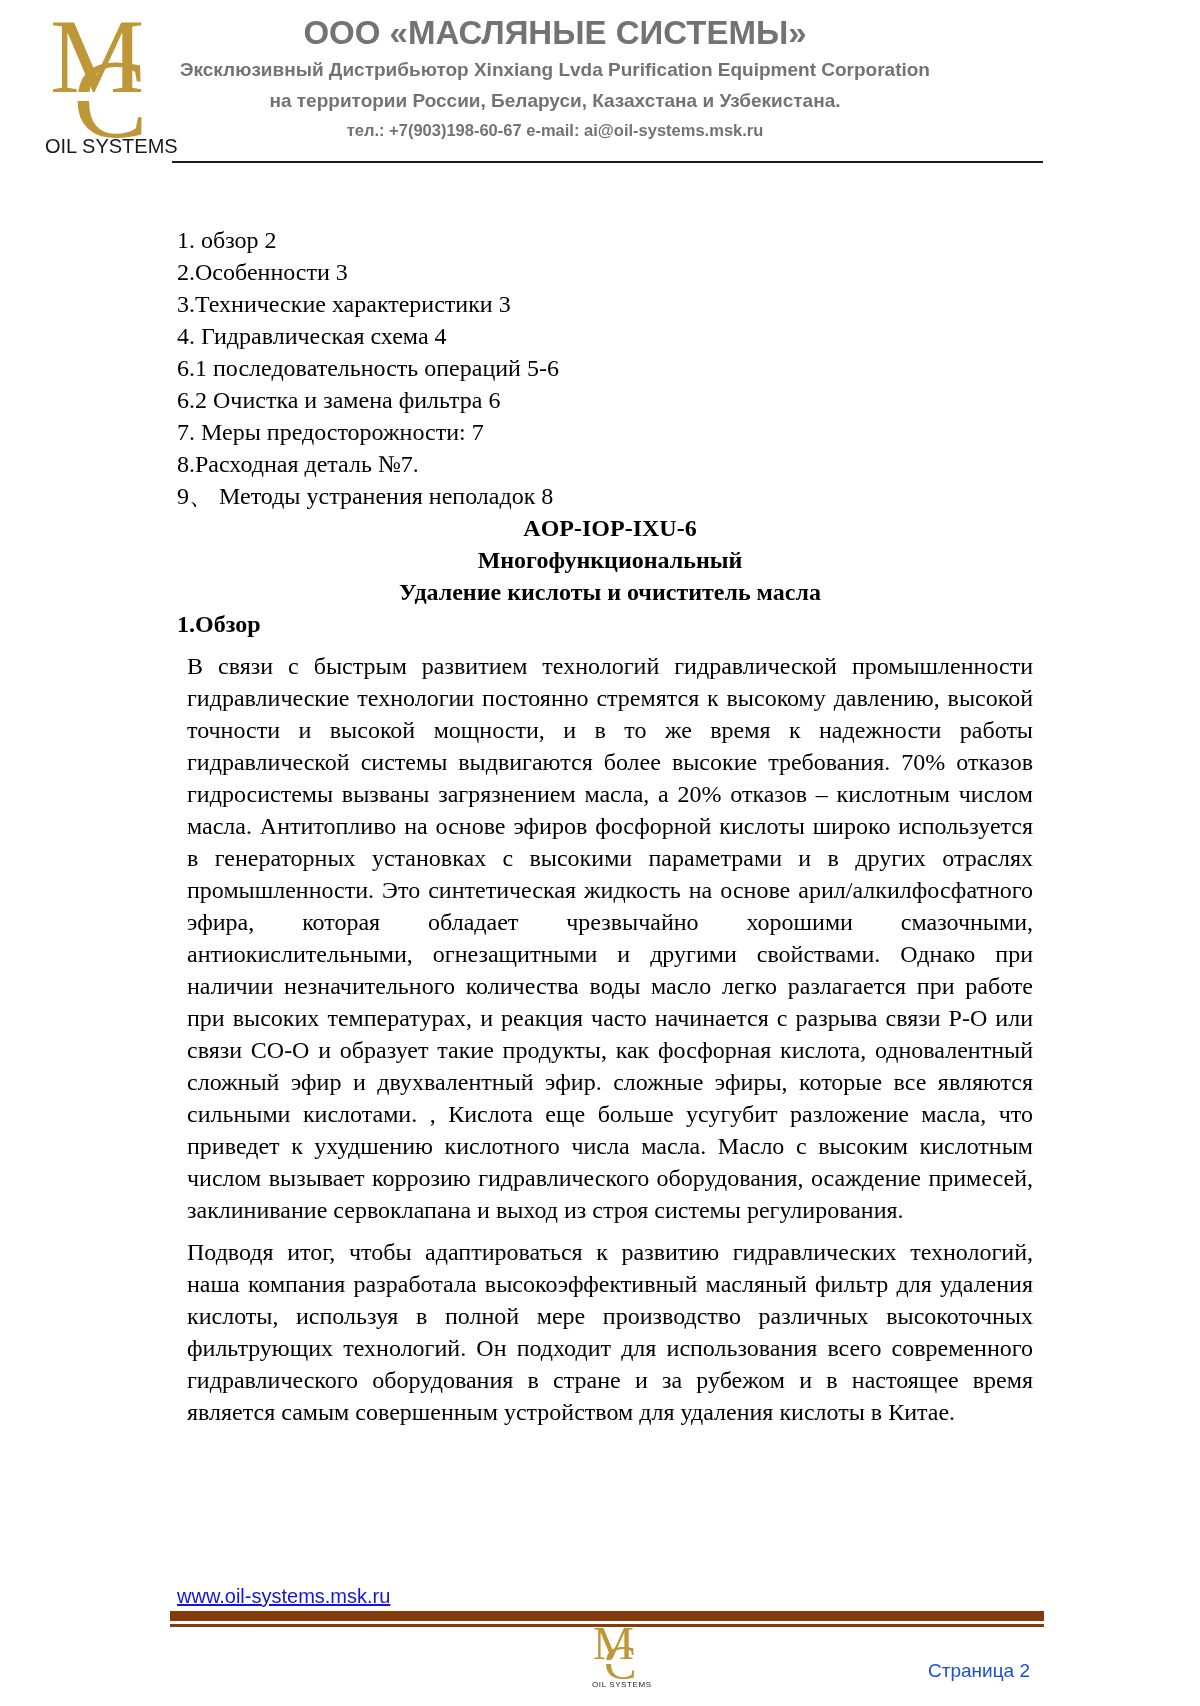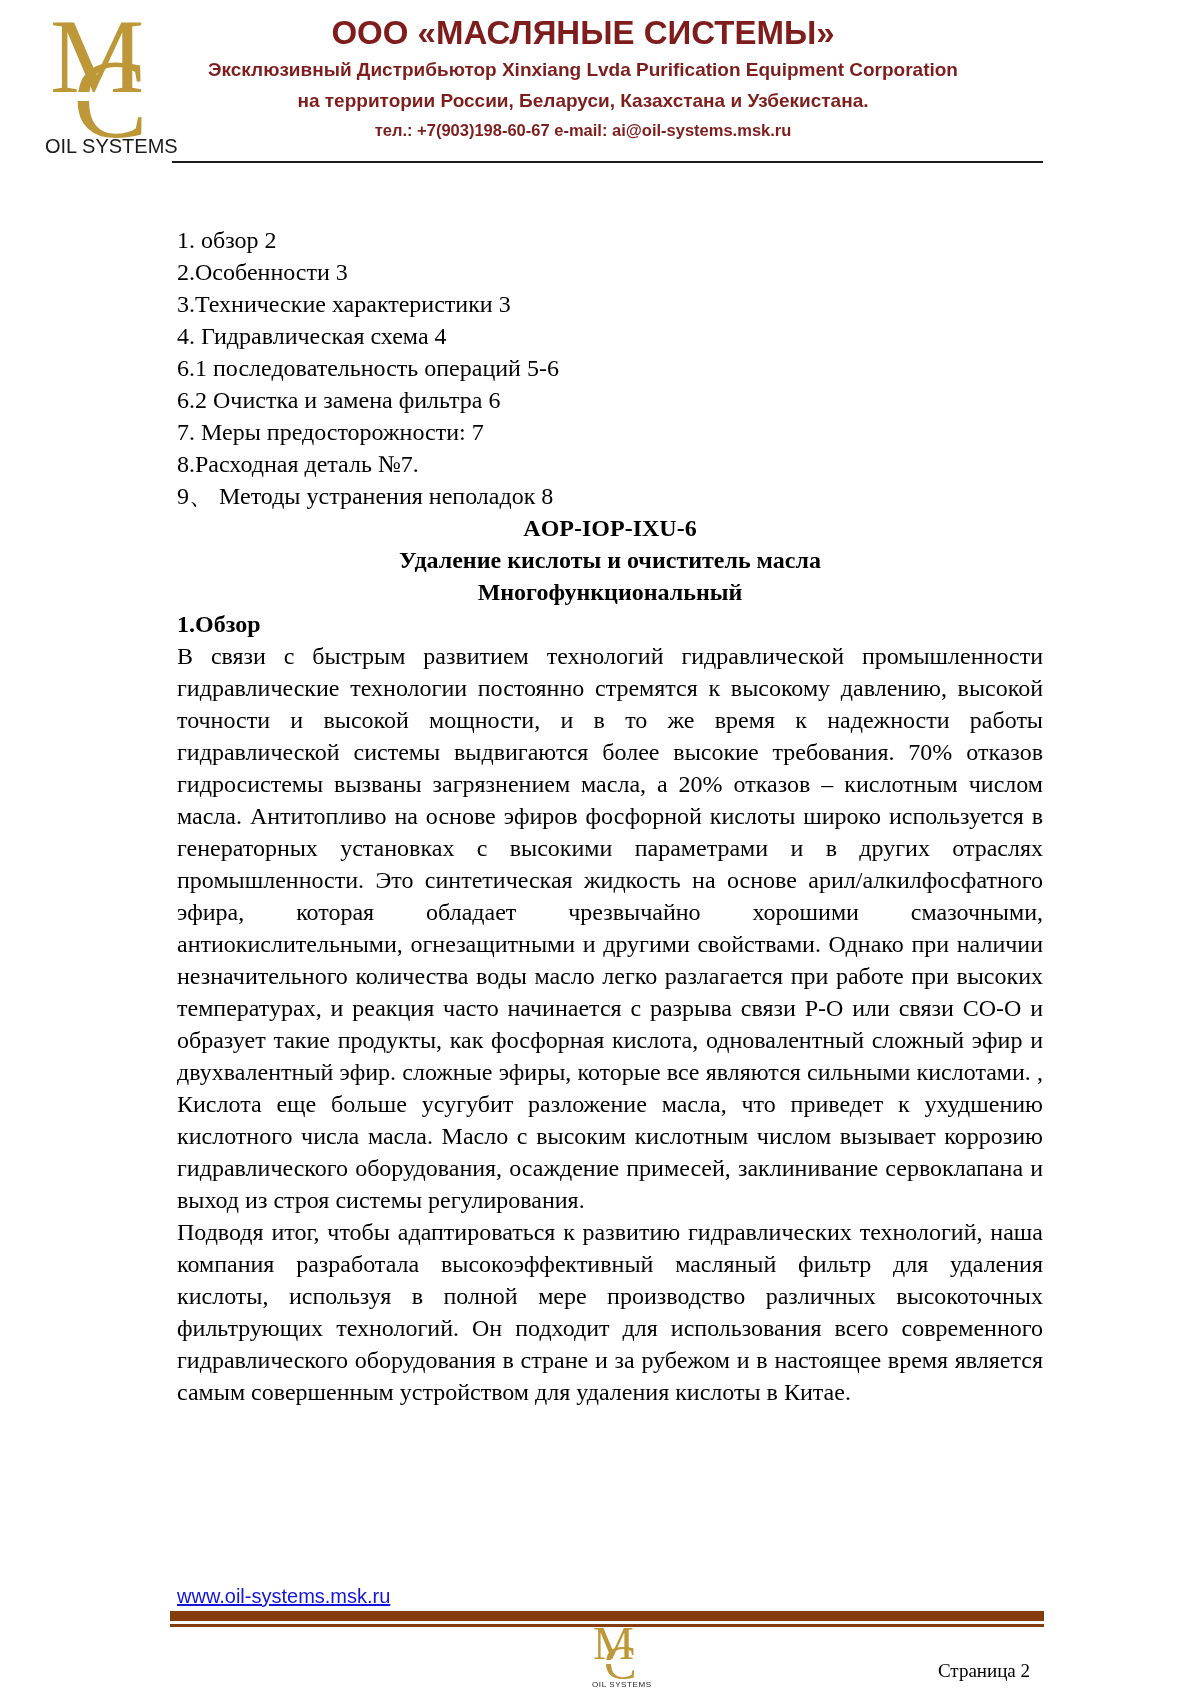--- a/index.html
+++ b/index.html
@@ -10,21 +10,21 @@
     font-family:"Liberation Serif",serif;
     color:#000;
     overflow:hidden;
   }
 
   
   .header-text{
     position:absolute;left:0;top:12px;width:1110px;
     text-align:center;
     font-family:"Liberation Sans",sans-serif;
-    font-weight:bold;color:#7f1d1d;padding-left:28px;
+    font-weight:bold;color:#737373;
   }
   .company-name{font-size:33px;line-height:42px;margin:0;}
   .dist-line{font-size:19px;line-height:27px;margin:2px 0 0;}
   .terr-line{font-size:19px;line-height:27px;margin:4px;}
   .contact-line{font-size:16.5px;line-height:24px;margin:0;}
 
   .logo{position:absolute;color:#BE9838;}
   .logo .glyph{position:absolute;font-family:"Liberation Serif",serif;}
   .logo-main{left:45px;top:14px;width:150px;height:152px;}
   .logo-main .glyph-m{left:5px;top:-10px;font-size:106px;line-height:106px;}
@@ -39,21 +39,21 @@
 
   
   .main{
     position:absolute;left:177px;top:224px;width:866px;
     font-size:24px;line-height:32px;
   }
   .toc-title{font-weight:bold;padding-left:13px;}
   .toc-item{white-space:nowrap;}
   .doc-title{font-weight:bold;text-align:center;}
   .section-heading{font-weight:bold;}
-  .body-par{margin:0;text-align:justify;}
+  .body-par{margin:10px;text-align:justify;}
 
   
   .footer-bar{position:absolute;left:170px;top:1611px;width:874px;height:10px;background:#843C0C;}
   .footer-thin{position:absolute;left:170px;top:1624px;width:874px;height:3px;background:#843C0C;}
 
   .logo-footer{left:591px;top:1625px;width:78px;height:70px;}
   .logo-footer .glyph-m{left:2px;top:-4px;font-size:46px;line-height:46px;}
   .logo-footer .glyph-c{left:13px;top:13px;font-size:49px;line-height:49px;}
   .logo-footer .patch{position:absolute;left:1px;top:35px;width:26px;height:4px;background:#fff;}
   .logo-footer .logo-caption{
@@ -62,22 +62,22 @@
     letter-spacing:0.6px;color:#222;white-space:nowrap;
   }
 
   .footer-link{
     position:absolute;left:177px;top:1583px;
     font-family:"Liberation Sans",sans-serif;font-size:20px;line-height:26px;
     color:#1414DC;text-decoration:underline;
   }
   .footer-page{
     position:absolute;right:170px;top:1658px;
-    font-family:Liberation Serif, serif;font-size:19px;line-height:25px;
-    color:#000000;
+    font-family:Liberation Sans, sans-serif;font-size:19px;line-height:25px;
+    color:#1d4ed8;
   }
 </style>
 </head>
 <body>
 
 <div class="page">
 
   <div class="logo logo-main">
     <span class="glyph glyph-m">M</span>
     <span class="glyph glyph-c">C</span>
@@ -102,22 +102,22 @@
       <div class="toc-item">3.Технические характеристики 3</div>
       <div class="toc-item">4. Гидравлическая схема 4</div>
       <div class="toc-item">6.1 последовательность операций 5-6</div>
       <div class="toc-item">6.2 Очистка и замена фильтра 6</div>
       <div class="toc-item">7. Меры предосторожности: 7</div>
       <div class="toc-item">8.Расходная деталь №7.</div>
       <div class="toc-item">9、 Методы устранения неполадок 8</div>
     </div>
 
     <div class="doc-title">AOP-IOP-IXU-6</div>
+    <div class="doc-title">Многофункциональный</div>
     <div class="doc-title">Удаление кислоты и очиститель масла</div>
-    <div class="doc-title">Многофункциональный</div>
 
     <div class="section-heading">1.Обзор</div>
     <p class="body-par">В связи с быстрым развитием технологий гидравлической промышленности гидравлические технологии постоянно стремятся к высокому давлению, высокой точности и высокой мощности, и в то же время к надежности работы гидравлической системы выдвигаются более высокие требования. 70% отказов гидросистемы вызваны загрязнением масла, а 20% отказов – кислотным числом масла. Антитопливо на основе эфиров фосфорной кислоты широко используется в генераторных установках с высокими параметрами и в других отраслях промышленности. Это синтетическая жидкость на основе арил/алкилфосфатного эфира, которая обладает чрезвычайно хорошими смазочными, антиокислительными, огнезащитными и другими свойствами. Однако при наличии незначительного количества воды масло легко разлагается при работе при высоких температурах, и реакция часто начинается с разрыва связи P-O или связи CO-O и образует такие продукты, как фосфорная кислота, одновалентный сложный эфир и двухвалентный эфир. сложные эфиры, которые все являются сильными кислотами. , Кислота еще больше усугубит разложение масла, что приведет к ухудшению кислотного числа масла. Масло с высоким кислотным числом вызывает коррозию гидравлического оборудования, осаждение примесей, заклинивание сервоклапана и выход из строя системы регулирования.</p>
     <p class="body-par">Подводя итог, чтобы адаптироваться к развитию гидравлических технологий, наша компания разработала высокоэффективный масляный фильтр для удаления кислоты, используя в полной мере производство различных высокоточных фильтрующих технологий. Он подходит для использования всего современного гидравлического оборудования в стране и за рубежом и в настоящее время является самым совершенным устройством для удаления кислоты в Китае.</p>
   </div>
 
   <div class="footer-bar"></div>
   <div class="footer-thin"></div>
 
   <div class="logo logo-footer">

